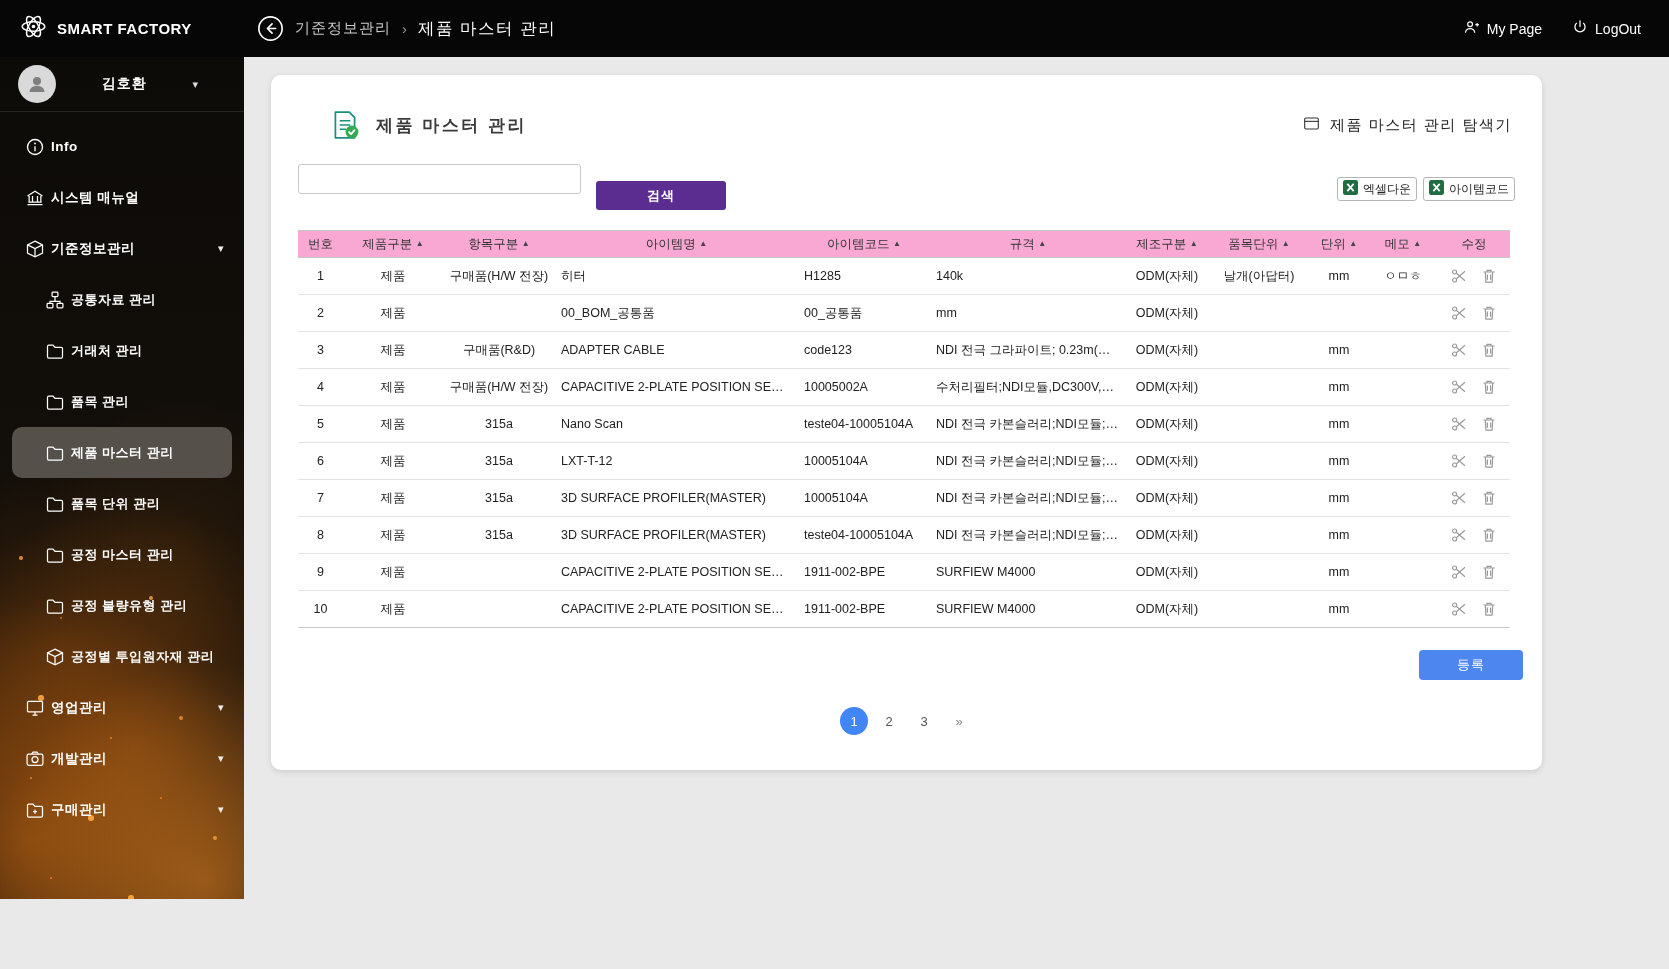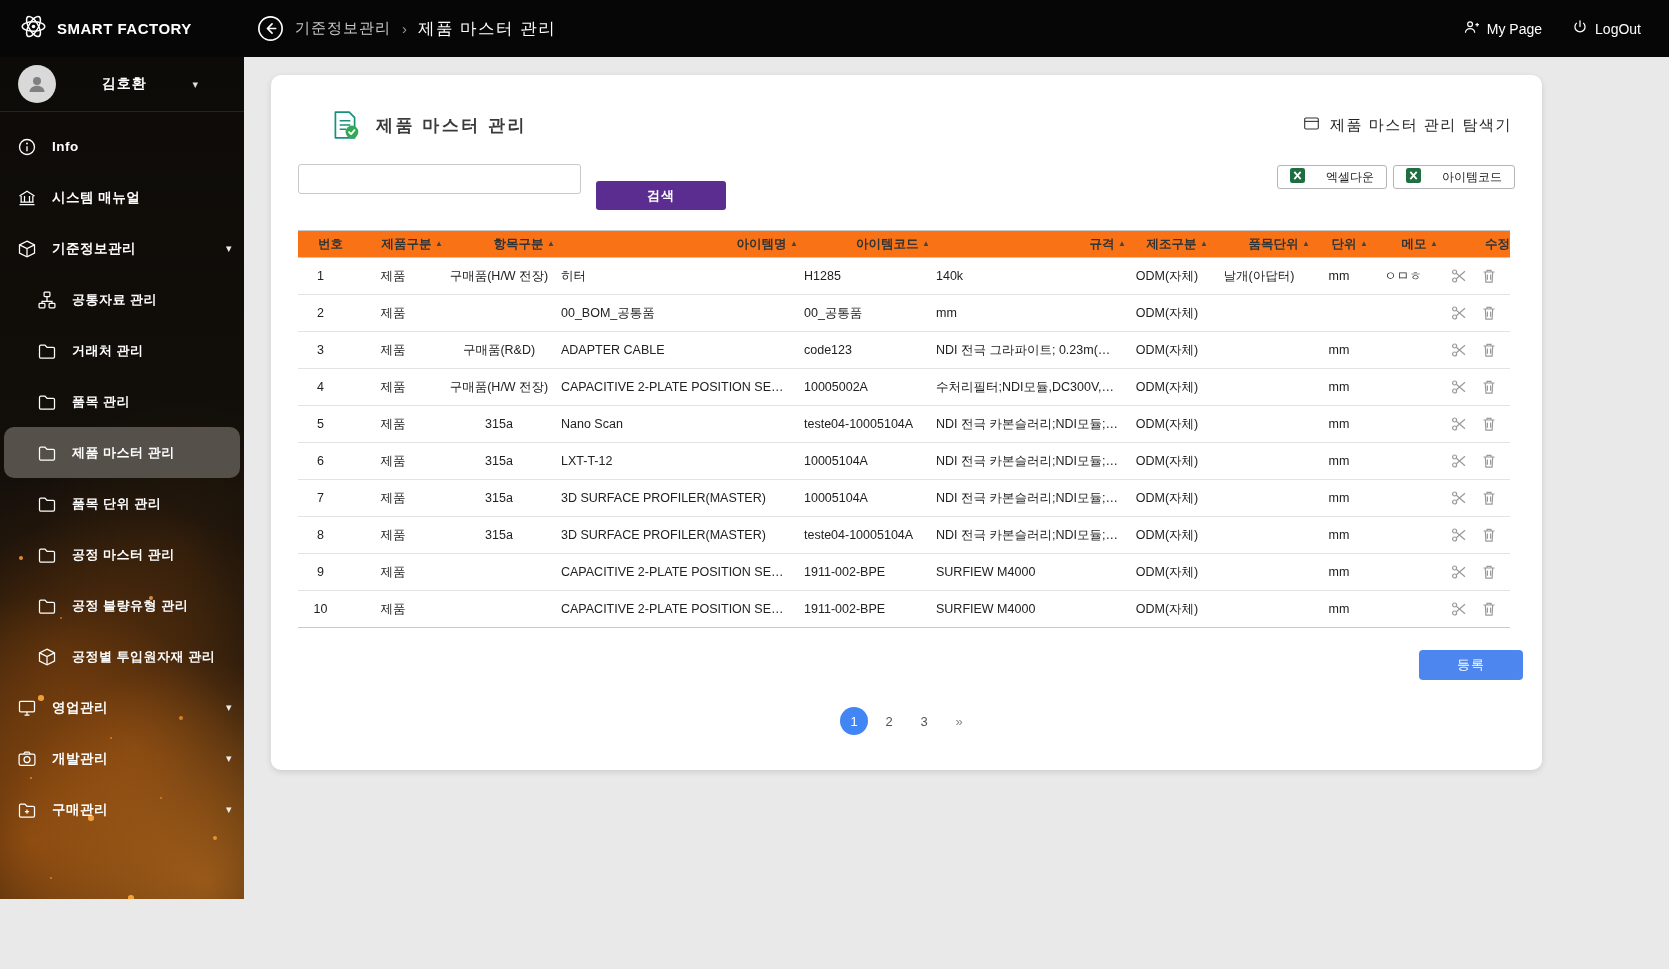--- a/index.html
+++ b/index.html
@@ -34,42 +34,42 @@
     box-shadow:20px 500px 0 1px rgba(255,160,60,.85),60px 560px 0 rgba(255,140,40,.7),150px 540px 0 1px rgba(255,170,70,.8),
     200px 600px 0 rgba(255,150,50,.6),40px 640px 0 2px rgba(255,170,60,.9),110px 680px 0 rgba(255,140,40,.8),
     180px 660px 0 1px rgba(255,160,60,.7),30px 720px 0 rgba(255,150,50,.8),90px 760px 0 2px rgba(255,170,70,.9),
     160px 740px 0 rgba(255,150,40,.7),214px 780px 0 1px rgba(255,160,60,.8),50px 820px 0 rgba(255,140,40,.8),
     130px 840px 0 2px rgba(255,170,60,.9),190px 862px 0 rgba(255,150,50,.7),70px 884px 0 1px rgba(255,160,60,.8)}
   .user-row{height:55px;display:flex;align-items:center;border-bottom:1px solid rgba(255,255,255,.1);padding:0 18px;position:relative;z-index:1;cursor:pointer}
   .avatar{width:38px;height:38px;border-radius:50%;background:#d9d9d9;display:flex;align-items:center;justify-content:center;flex:none}
   .user-name{flex:1;text-align:center;font-size:14px;font-weight:bold;letter-spacing:1px}
   .user-caret{font-size:11px;color:#ddd;margin-right:28px}
   .menu{position:relative;z-index:1;padding-top:9px;display:flex;flex-direction:column}
-  .side-item{display:flex;align-items:center;gap:14px;height:51px;margin:0 4px;padding:0 8px 0 12px;border-radius:10px;font-size:13.5px;font-weight:bold;cursor:pointer;letter-spacing:.5px;white-space:nowrap}
+  .side-item{display:flex;align-items:center;gap:5px;height:51px;margin:0 12px;padding:0 8px 0 12px;border-radius:10px;font-size:13.5px;font-weight:bold;cursor:pointer;letter-spacing:.5px;white-space:nowrap}
   .side-item.sub{padding-left:32px;font-size:13px}
   .side-item.active{background:#55504a}
   .s-icon{width:22px;display:flex;justify-content:center;flex:none}
   .s-icon svg{width:20px;height:20px}
   .chev{margin-left:auto;font-size:11px;color:#eee}
 
   
   .content{flex:1;padding:18px 0 0 27px}
   .card{width:1271px;height:695px;background:#fff;border-radius:10px;box-shadow:0 2px 6px rgba(0,0,0,.12)}
   .card-head{display:flex;align-items:center;padding:34px 30px 0 58px}
   .title-icon{margin-right:15px;display:flex}
   .card-title{font-size:17px;font-weight:bold;color:#3a3a3a;letter-spacing:2.5px}
   .explorer-link{margin-left:auto;display:flex;align-items:center;gap:10px;font-size:15px;letter-spacing:1.5px;color:#222;cursor:pointer}
   .toolbar{display:flex;align-items:flex-start;padding:23px 27px 0}
   .search-input{width:283px;height:30px;border:1px solid #c9c9c9;border-radius:3px;padding:0 8px;font-size:13px;outline:none;background:#fff}
   .search-btn{width:130px;height:29px;margin-left:15px;margin-top:17px;background:#5b2d90;color:#fff;border:none;border-radius:3px;font-size:13px;font-weight:bold;cursor:pointer;letter-spacing:1px}
   .toolbar .spacer{flex:1}
-  .excel-btn{display:flex;align-items:center;gap:21px;height:24px;padding:0 12px;background:#fff;border:1px solid #b5b5b5;border-radius:3px;font-size:12px;color:#222;cursor:pointer;margin-left:6px;margin-top:1px;white-space:nowrap}
+  .excel-btn{display:flex;align-items:center;gap:5px;height:24px;padding:0 5px;background:#fff;border:1px solid #b5b5b5;border-radius:3px;font-size:12px;color:#222;cursor:pointer;margin-left:6px;margin-top:13px;white-space:nowrap}
 
   .grid{width:1212px;margin:20px 27px 0;border-collapse:collapse;table-layout:fixed;font-size:12.5px;color:#222}
-  .grid thead th{height:27px;background:#f97316;border-top:1px solid #c8c8c8;border-bottom:1px solid #c8c8c8;font-size:12.5px;font-weight:bold;color:#333;text-align:right;white-space:nowrap;overflow:hidden}
+  .grid thead th{height:27px;background:#f9a8d4;border-top:1px solid #c8c8c8;border-bottom:1px solid #c8c8c8;font-size:12.5px;font-weight:normal;color:#333;text-align:center;white-space:nowrap;overflow:hidden}
   .grid tbody td{height:37px;border-bottom:1px solid #e3e3e3;padding:0 6px;white-space:nowrap;overflow:hidden;text-overflow:ellipsis;text-align:center}
   .grid tbody tr:last-child td{border-bottom:1px solid #c8c8c8}
   .grid tbody td:nth-child(4),.grid tbody td:nth-child(5),.grid tbody td:nth-child(6){text-align:left}
   .sort{font-size:8px;color:#444;vertical-align:2px}
   .act{display:inline-flex;margin:0 7px;cursor:pointer;color:#9a9a9a;vertical-align:middle}
   .act svg{width:16px;height:16px}
 
   .register-row{display:flex;justify-content:flex-end;padding:22px 19px 0 0}
   .register-btn{width:104px;height:30px;background:#4e86f0;border:none;border-radius:4px;color:#fff;font-size:13px;cursor:pointer;letter-spacing:1px}
   .pager{display:flex;justify-content:center;align-items:center;gap:7px;margin-top:27px}

